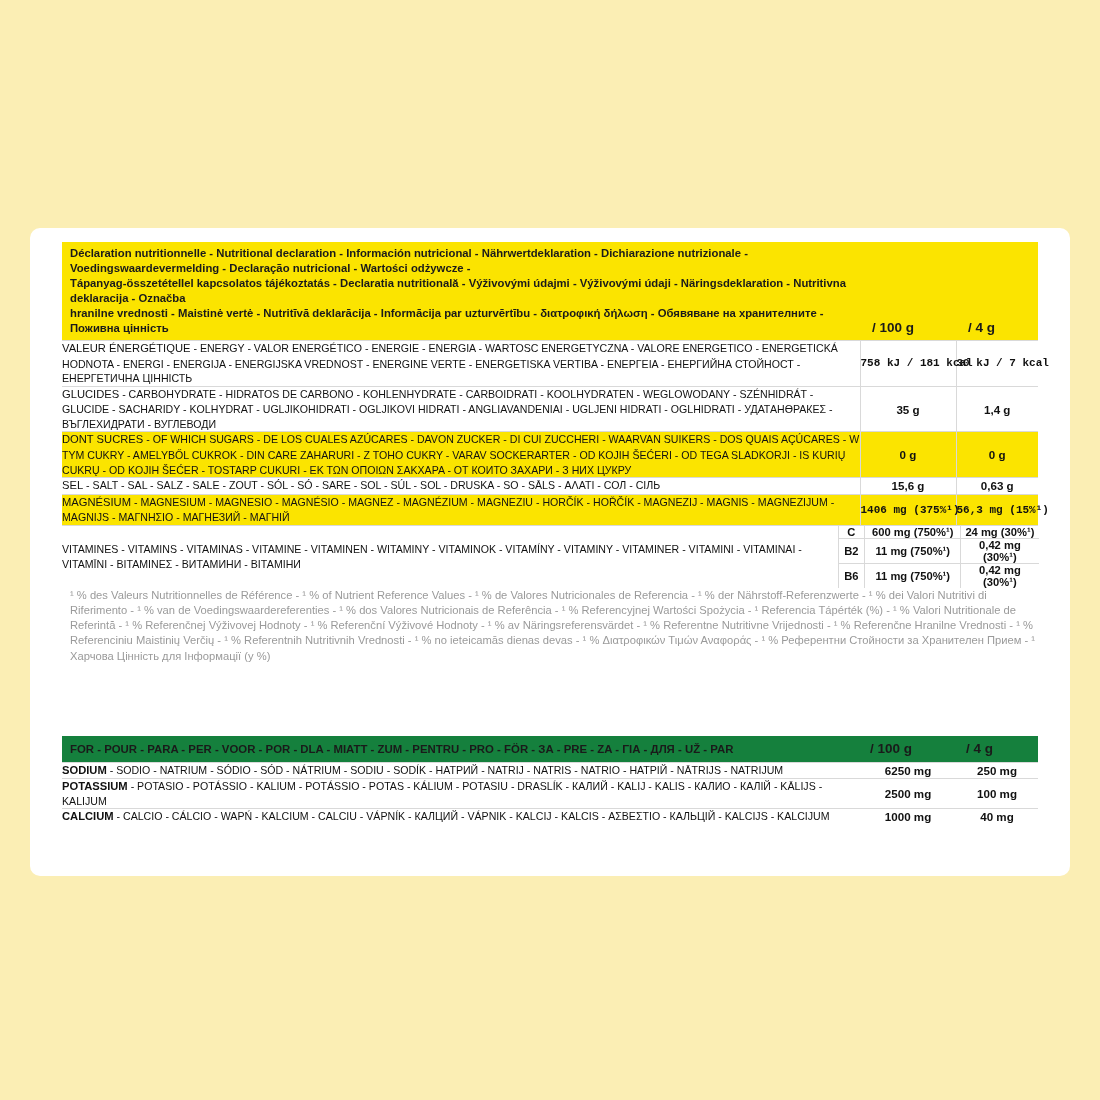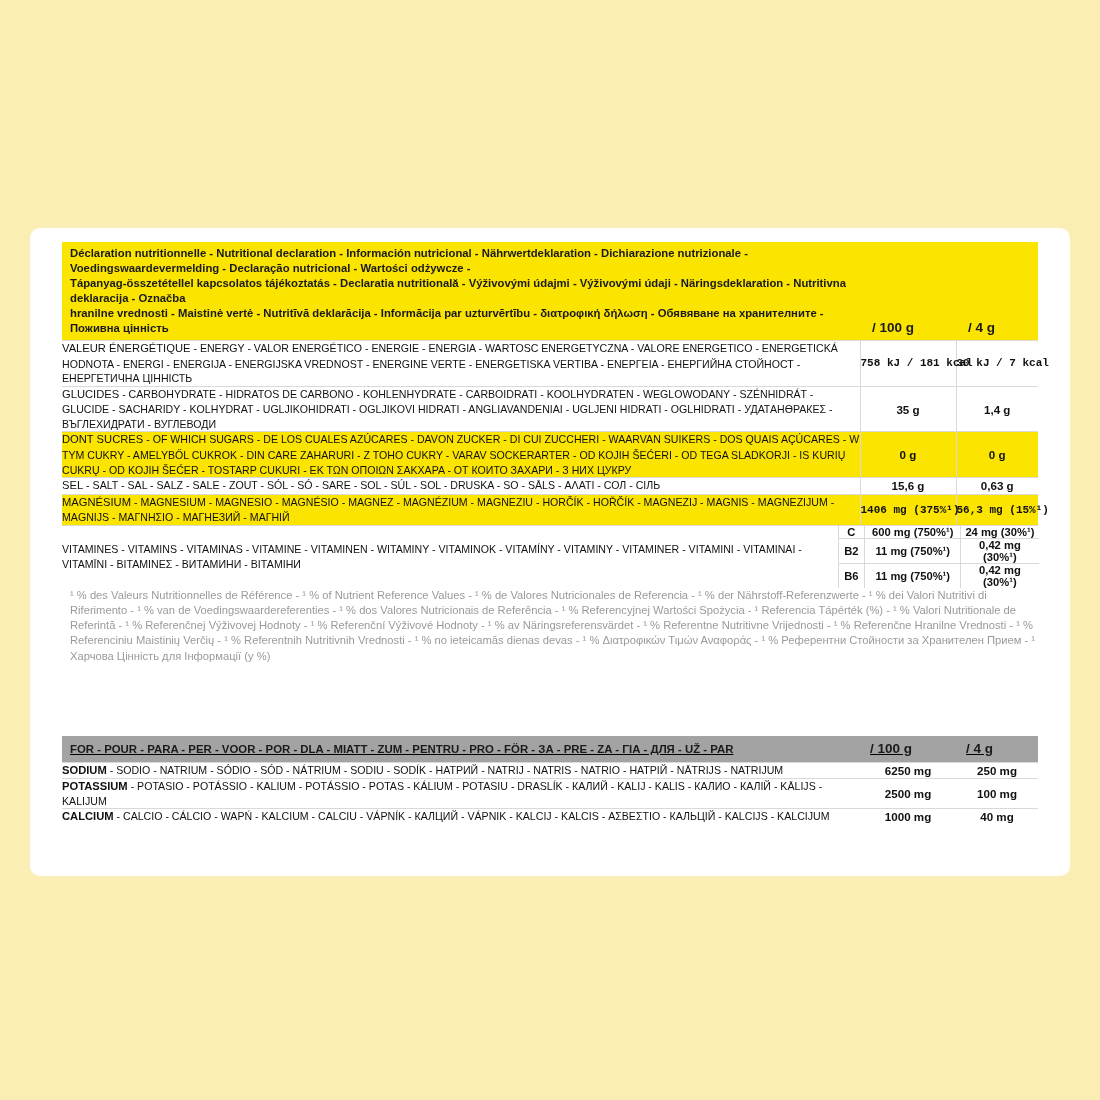--- a/index.html
+++ b/index.html
@@ -129,22 +129,21 @@
     padding: 0 2px 0 8px;
     font-size: 11.2px;
     line-height: 1.36;
     color: #9a9a9a;
   }
 
   
   .spacer2 { height: 72px; }
 
   .hdr2 {
-    background: #a3a3a3;
-    text-decoration: underline;
+    background: #15803d;
   }
   .hdr2 .lang-block {
     padding: 7px 6px 7px 8px;
     font-size: 11.4px;
     font-weight: 700;
     color: #1a1a1a;
   }
   .hdr2 .colhead {
     font-size: 13.5px;
     font-weight: 700;

